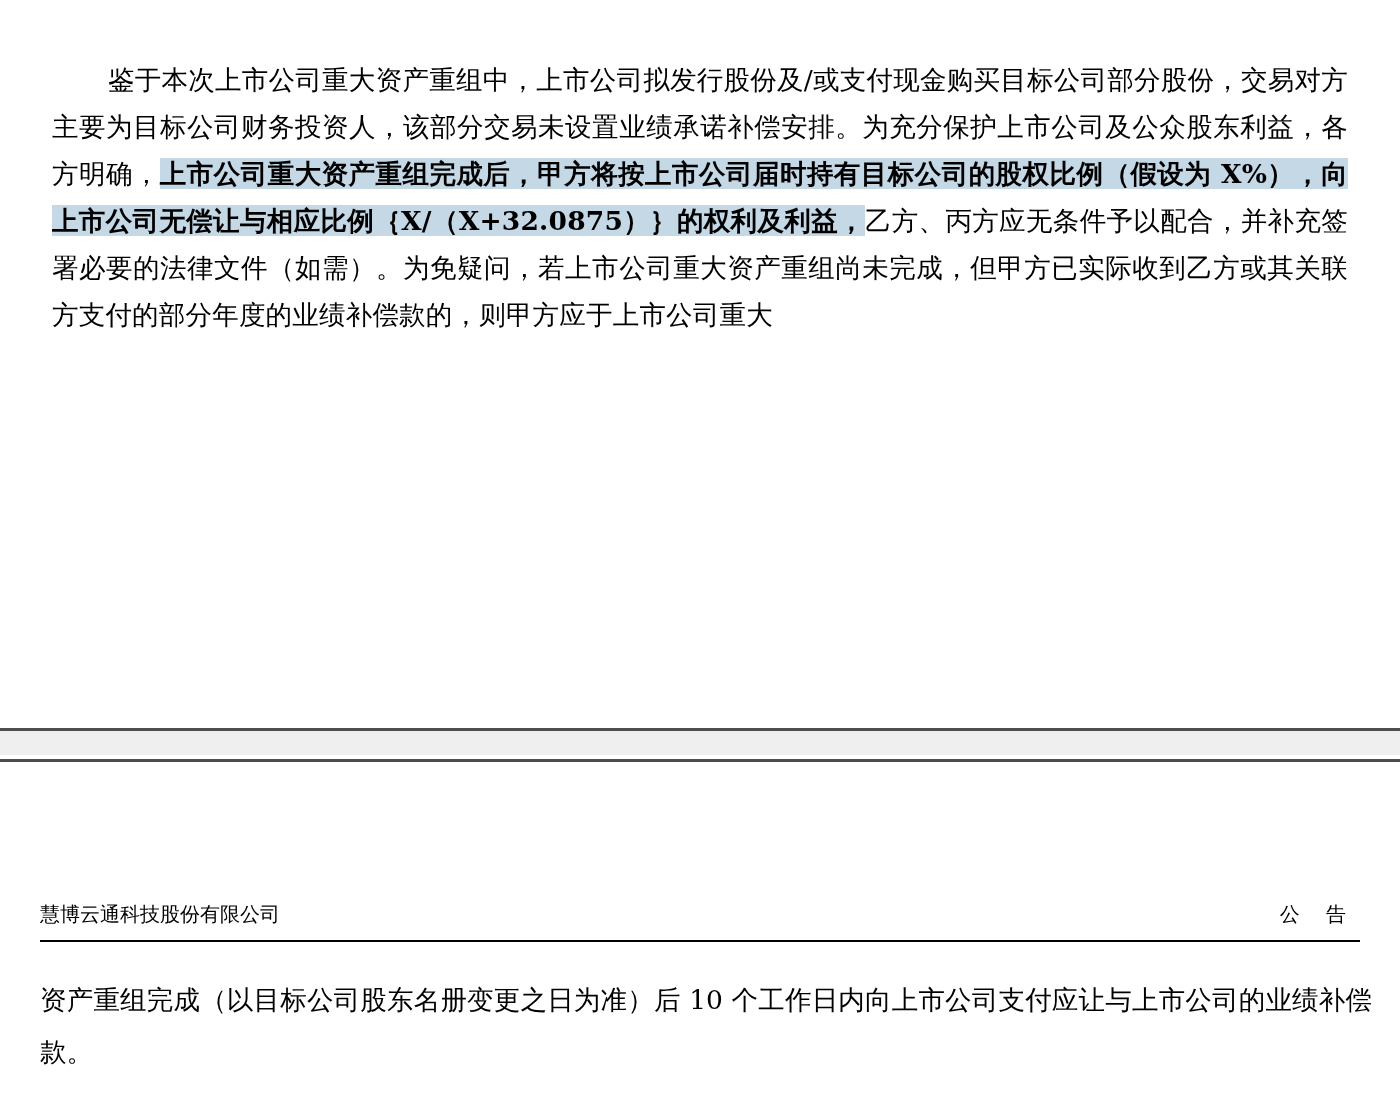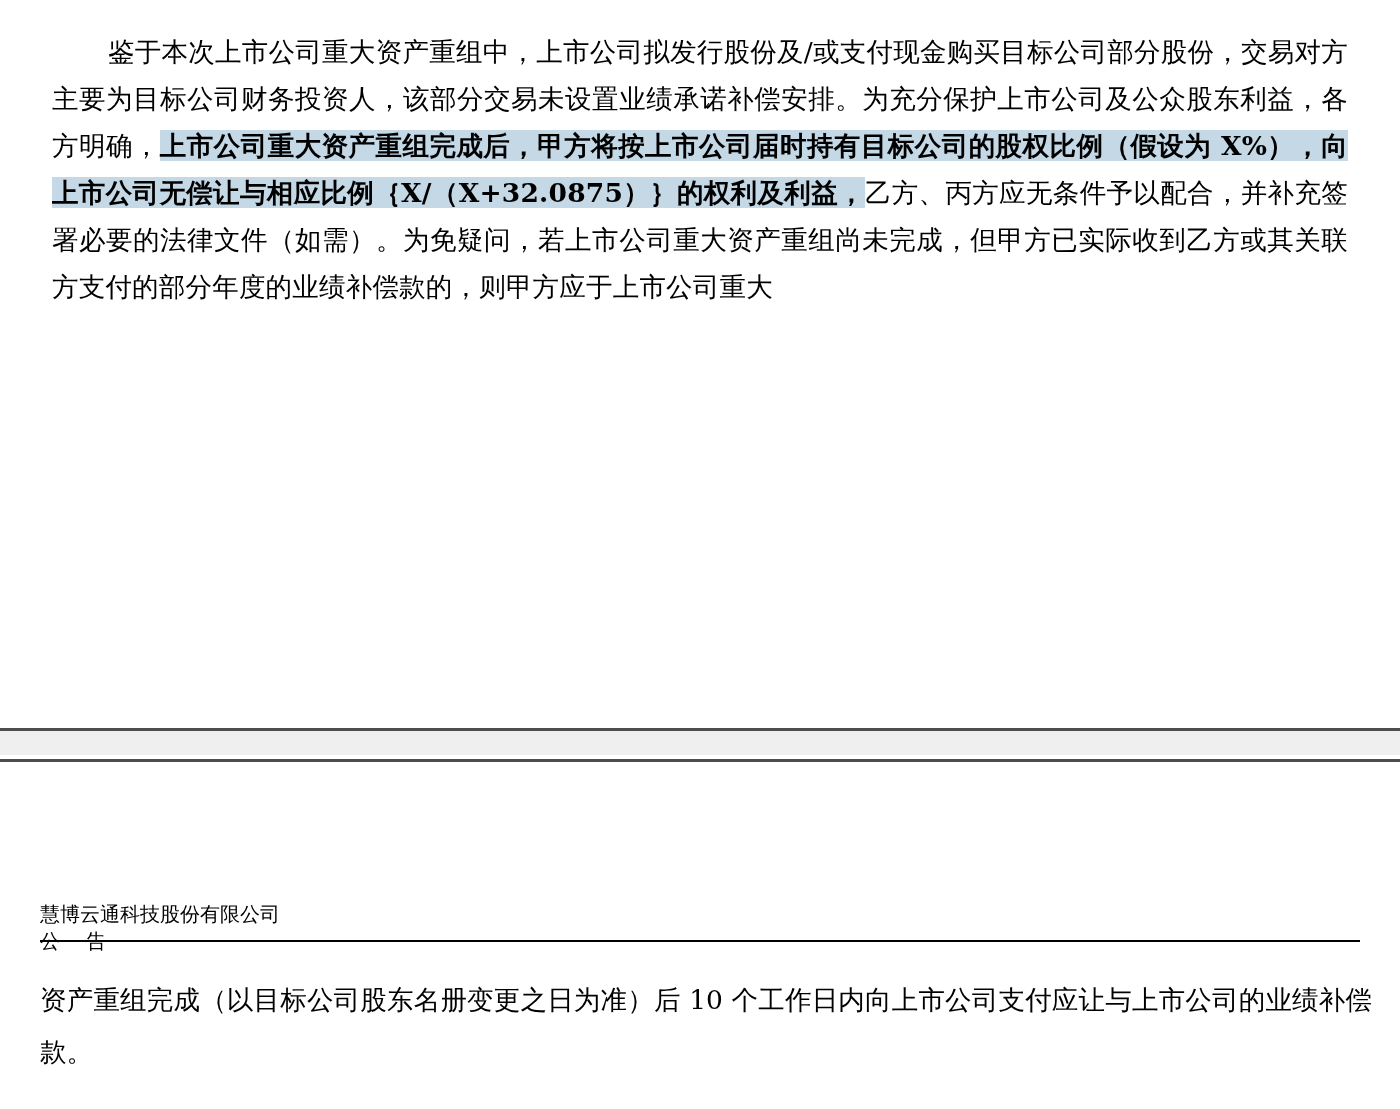--- a/index.html
+++ b/index.html
@@ -24,20 +24,21 @@
   
   .doc-page-top {
     padding: 28px 52px 0 52px;
   }
   .para {
     font-size: 26.5px;
     line-height: 47px;
     text-align: justify;
     text-justify: inter-ideograph;
     letter-spacing: 0.2px;
+    margin-top: 28px;
   }
   .para .indent {
     display: inline-block;
     width: 56px;
   }
   .hl {
     background: #c4d8e6;
   }
   .bold {
     font-weight: bold;
@@ -89,21 +90,20 @@
   .runhead {
     position: absolute;
     left: 40px;
     right: 40px;
     top: 139px;
     display: flex;
     justify-content: space-between;
     align-items: baseline;
     font-size: 20px;
     font-family: "DejaVu Sans", "Liberation Sans", sans-serif;
-    flex-direction: column;
   }
   .runhead .right {
     letter-spacing: 10px;
     padding-right: 4px;
   }
   .runhead-rule {
     position: absolute;
     left: 40px;
     right: 40px;
     top: 178px;

